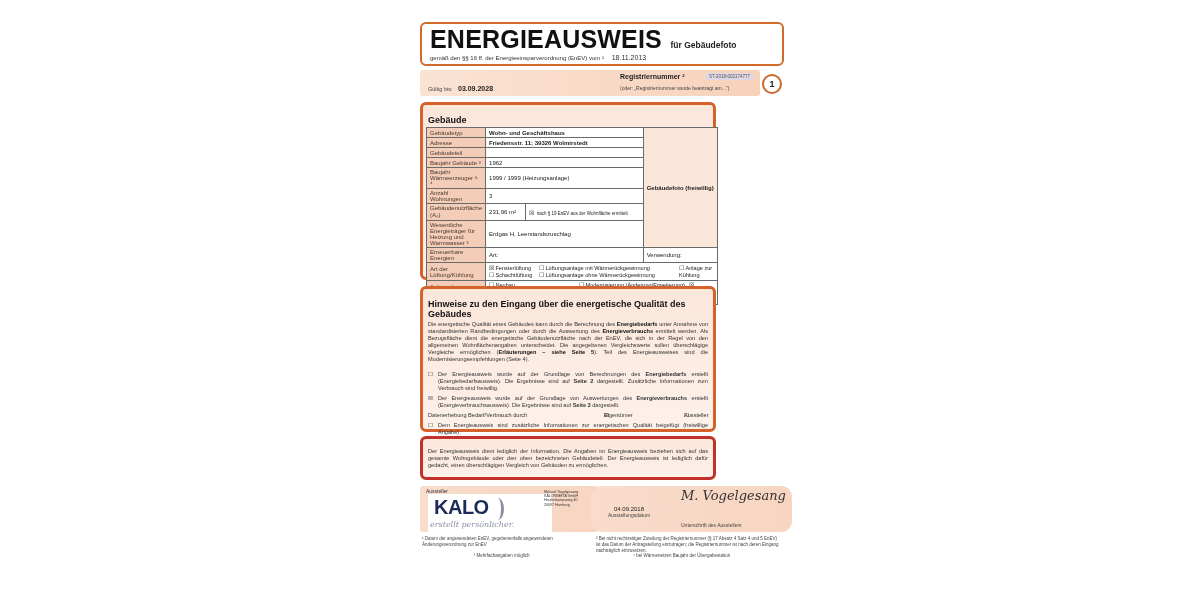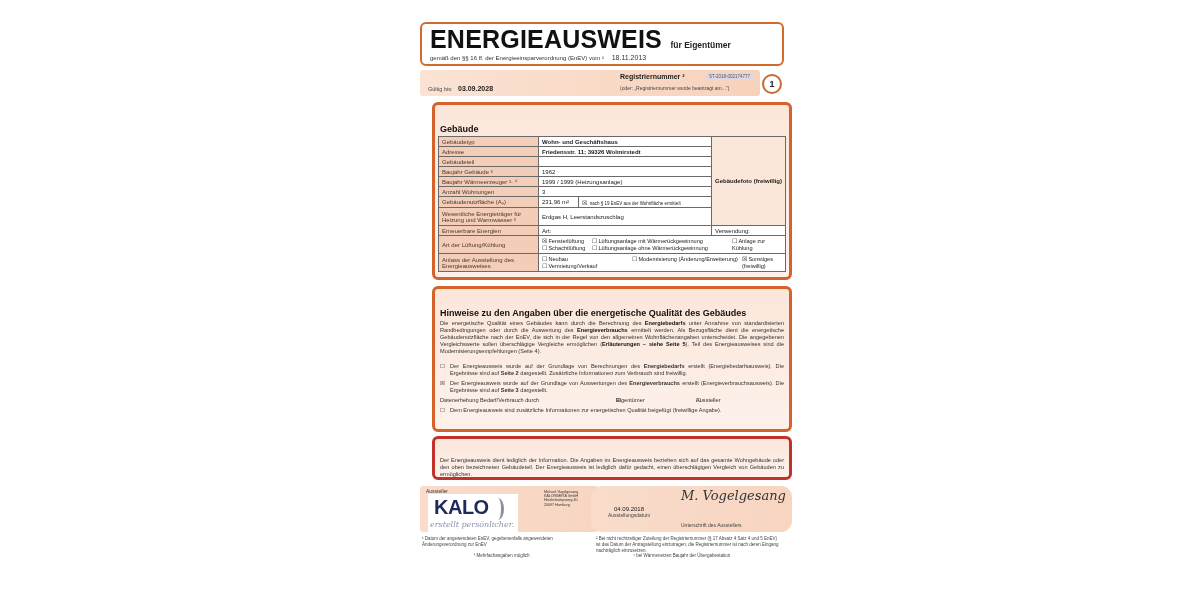--- a/index.html
+++ b/index.html
@@ -17,22 +17,22 @@
   .reg-bar { position: absolute; left: 4px; top: 52px; width: 340px; height: 26px;
     background: linear-gradient(90deg,#fbe3d4,#f7d2bb); border-radius: 3px; }
   .valid { position: absolute; left: 8px; top: 15px; font-size: 5.5px; color: #444; }
   .valid b { font-size: 7px; color: #222; margin-left: 4px; }
   .reg-label { position: absolute; left: 200px; top: 3px; font-size: 7px; font-weight: bold; }
   .reg-value { position: absolute; left: 286px; top: 3px; font-size: 4.5px; background: #dfd6e6; padding: 1px 3px; color: #555; }
   .reg-hint { position: absolute; left: 200px; top: 15px; font-size: 5px; color: #444; }
   .page-num { position: absolute; left: 346px; top: 56px; width: 20px; height: 20px; border: 2px solid #c86a30;
     border-radius: 50%; font-size: 9px; font-weight: bold; text-align: center; line-height: 16px; background: #fff; }
 
-  .section { position: absolute; left: 16px; width: 360px; border: 3px solid #d4622a; border-radius: 6px;
-    background: linear-gradient(180deg,#fbe6da,#fdf1ea); padding: 18px 3px; }
+  .section { position: absolute; left: 4px; width: 296px; border: 3px solid #d4622a; border-radius: 6px;
+    background: linear-gradient(180deg,#fbe6da,#fdf1ea); padding: 9px 3px; }
   .sec-head { font-size: 9px; font-weight: bold; padding: 1px 2px 2px; color: #111; }
   .sec1 { top: 84px; height: 178px; }
   .sec2 { top: 268px; height: 146px; }
   .sec3 { top: 418px; height: 44px; border-color: #c0322a; }
 
   table.g { border-collapse: collapse; width: 100%; font-size: 6px; }
   table.g td { border: 1px solid #6a6a6a; padding: 1px 3px; height: 10px; vertical-align: middle; }
   td.lbl { background: #f3cdb7; color: #4a3a30; width: 100px; }
   td.val { background: #ffffff; font-weight: normal; }
   td.valb { background: #ffffff; font-weight: bold; }
@@ -44,41 +44,41 @@
   .par b { color: #111; }
   .opt { font-size: 5.6px; line-height: 7px; text-align: justify; color: #333; padding: 0 2px 0 12px; position: relative; margin-top: 3px; }
   .opt .mk { position: absolute; left: 2px; top: 0; }
   .datarow { font-size: 5.6px; color: #333; padding: 3px 2px 0; position: relative; height: 10px; }
   .datarow span { position: absolute; }
 
   .footer-box { position: absolute; top: 468px; height: 46px; background: linear-gradient(90deg,#f9dccb,#f7d5c1); border-radius: 3px; }
   .fb1 { left: 4px; width: 178px; }
   .fb2 { left: 175px; width: 201px; border-radius: 11px; }
   .aussteller-lbl { position: absolute; left: 6px; top: 2px; font-size: 5px; color: #333; }
-  .logo-card { position: absolute; left: 8px; top: 8px; width: 90px; height: 38px; background: #fff; }
+  .logo-card { position: absolute; left: 8px; top: 8px; width: 124px; height: 38px; background: #fff; }
   .kalo { position: absolute; left: 6px; top: 2px; font-size: 20px; font-weight: bold; color: #1d2a5c; letter-spacing: -0.5px; }
   .kalo-arc { position: absolute; left: 64px; top: 4px; width: 12px; height: 22px; border-right: 3px solid #8a8fa8; border-radius: 0 50% 50% 0; }
   .slogan { position: absolute; left: 2px; top: 26px; font-size: 8px; font-style: italic; color: #8a8fa8; font-family: "DejaVu Serif", serif; }
   .addr { position: absolute; left: 84px; top: 4px; font-size: 3.6px; line-height: 4.2px; color: #333; width: 44px; }
   .issue-date { position: absolute; left: 8px; top: 20px; font-size: 6px; text-align: center; width: 60px; }
   .issue-date div:last-child { font-size: 5px; color: #444; }
   .sig { position: absolute; left: 90px; top: 2px; font-size: 13px; font-style: italic; font-family: "DejaVu Serif", serif; color: #333; }
   .sig-lbl { position: absolute; left: 90px; top: 36px; font-size: 5px; color: #444; }
 
   .notes { position: absolute; left: 6px; top: 518px; width: 360px; font-size: 4.5px; line-height: 5.8px; color: #444; }
 </style>
 </head>
 <body>
 
 <div class="page">
 
   <div class="title-box">
     <div>
       <span class="title-main">ENERGIEAUSWEIS</span>
-      <span class="title-sub">für Eigentümer</span>
+      <span class="title-sub">für Gebäudefoto</span>
     </div>
     <div class="title-line">
       <span>gemäß den §§ 16 ff. der Energieeinsparverordnung (EnEV) vom ¹</span>
       <span class="date">18.11.2013</span>
     </div>
   </div>
 
   <div class="reg-bar">
     <div class="valid">
       <span>Gültig bis:</span>
@@ -157,21 +157,21 @@
             <div style="grid-row:span 2"><span class="cb">☒</span><span>Sonstiges (freiwillig)</span></div>
             <div><span class="cb">☐</span><span>Vermietung/Verkauf</span></div>
           </div>
         </td>
       </tr>
     </tbody>
       </table>
   </div>
 
   <div class="section sec2">
-    <div class="sec-head">Hinweise zu den Angaben über die energetische Qualität des Gebäudes</div>
+    <div class="sec-head">Hinweise zu den Eingang über die energetische Qualität des Gebäudes</div>
     <div class="par">
       <span>Die energetische Qualität eines Gebäudes kann durch die Berechnung des </span><b>Energiebedarfs</b><span> unter Annahme von standardisierten Randbedingungen oder durch die Auswertung des </span><b>Energieverbrauchs</b><span> ermittelt werden. Als Bezugsfläche dient die energetische Gebäudenutzfläche nach der EnEV, die sich in der Regel von den allgemeinen Wohnflächenangaben unterscheidet. Die angegebenen Vergleichswerte sollen überschlägige Vergleiche ermöglichen (</span><b>Erläuterungen – siehe Seite 5</b><span>). Teil des Energieausweises sind die Modernisierungsempfehlungen (Seite 4).</span>
     </div>
     <div class="opt" style="margin-top:8px">
       <span class="mk">☐</span>
       <span>Der Energieausweis wurde auf der Grundlage von Berechnungen des </span><b>Energiebedarfs</b><span> erstellt (Energiebedarfsausweis). Die Ergebnisse sind auf </span><b>Seite 2</b><span> dargestellt. Zusätzliche Informationen zum Verbrauch sind freiwillig.</span>
     </div>
     <div class="opt">
       <span class="mk">☒</span>
       <span>Der Energieausweis wurde auf der Grundlage von Auswertungen des </span><b>Energieverbrauchs</b><span> erstellt (Energieverbrauchsausweis). Die Ergebnisse sind auf </span><b>Seite 3</b><span> dargestellt.</span>

